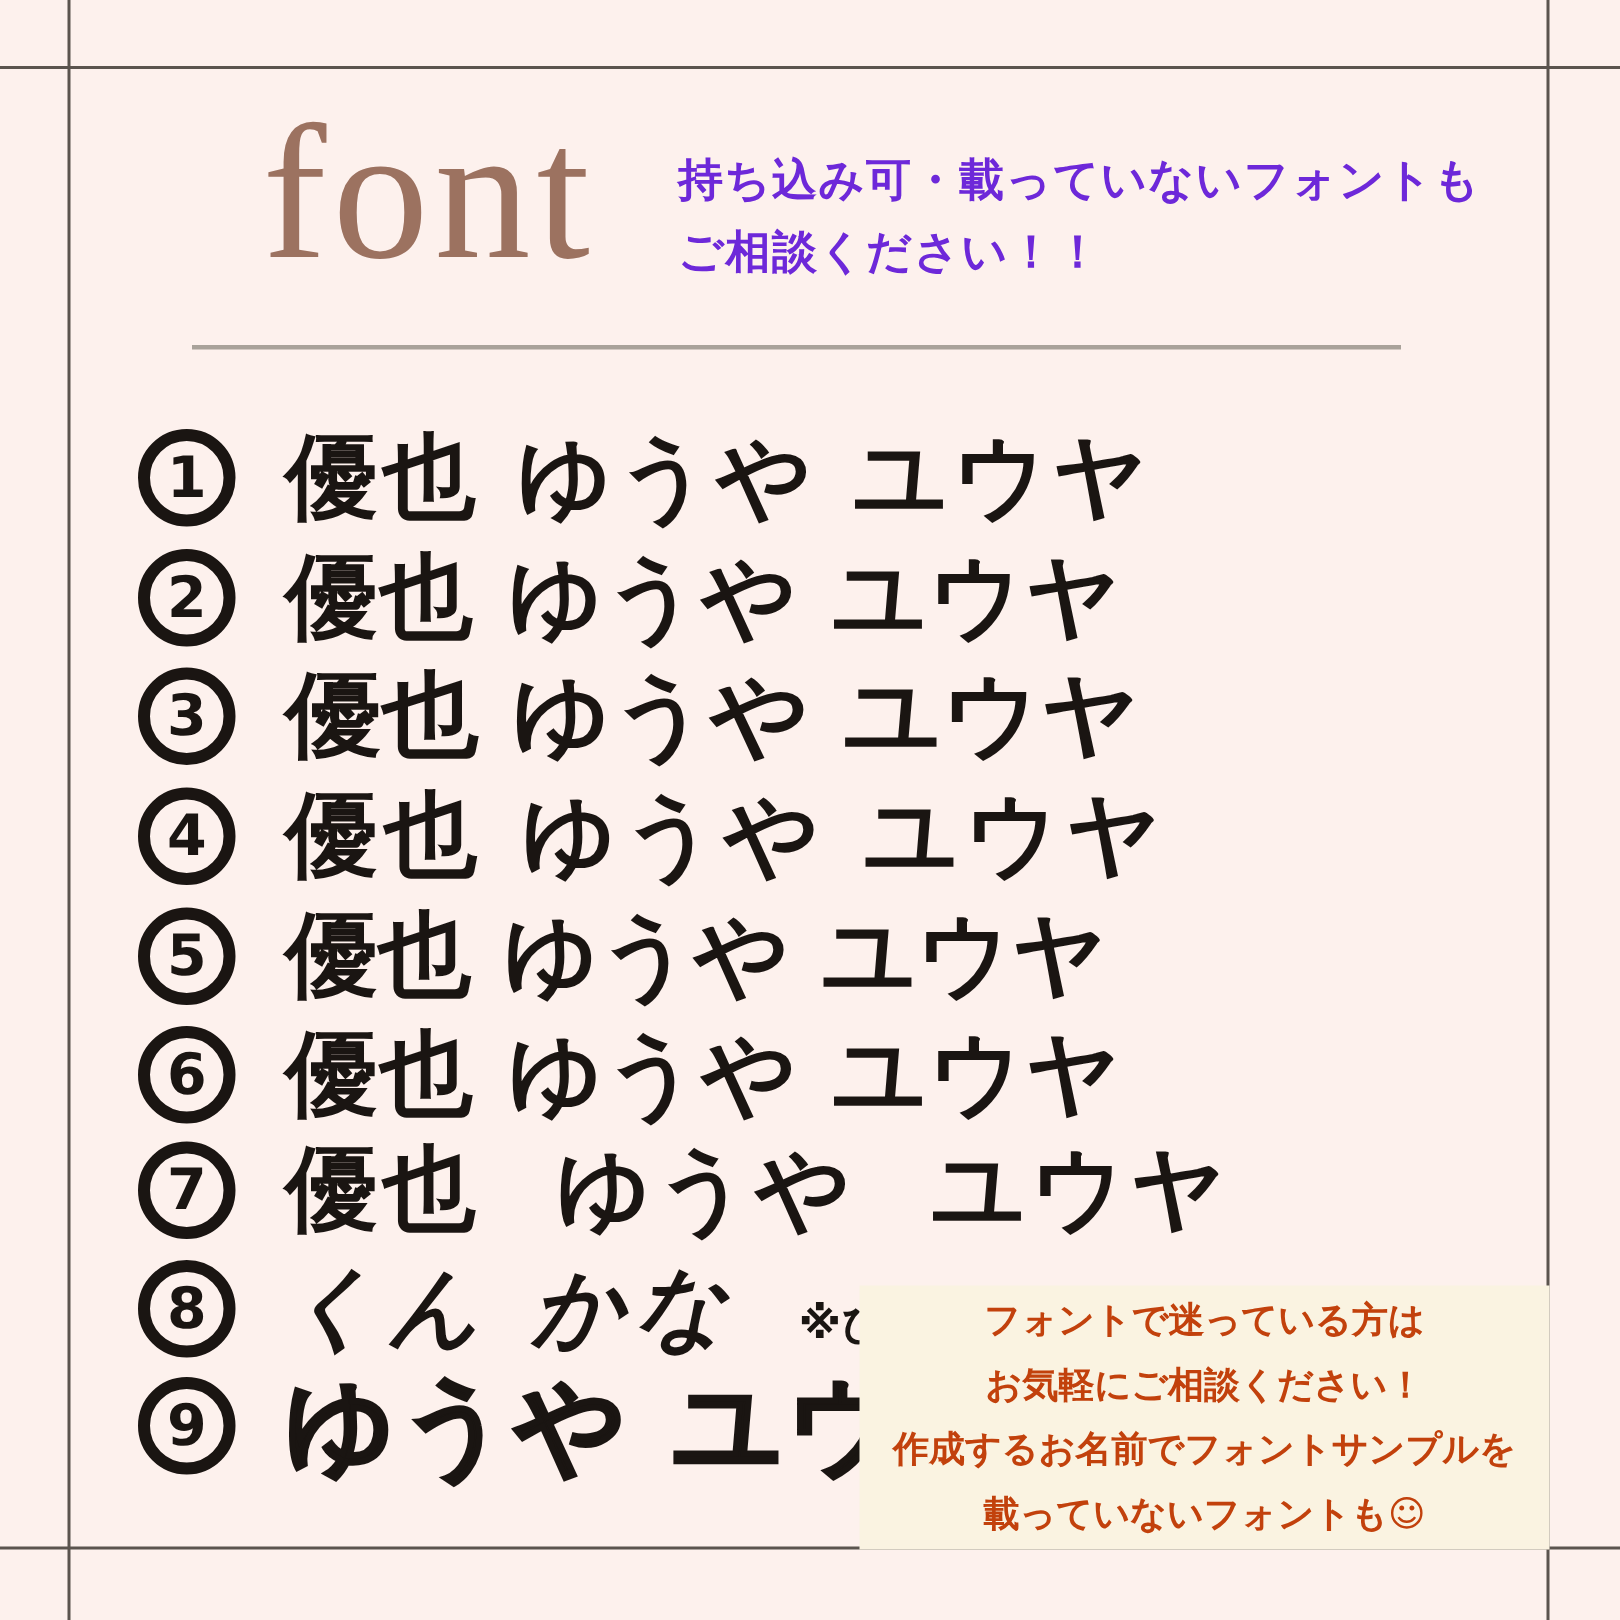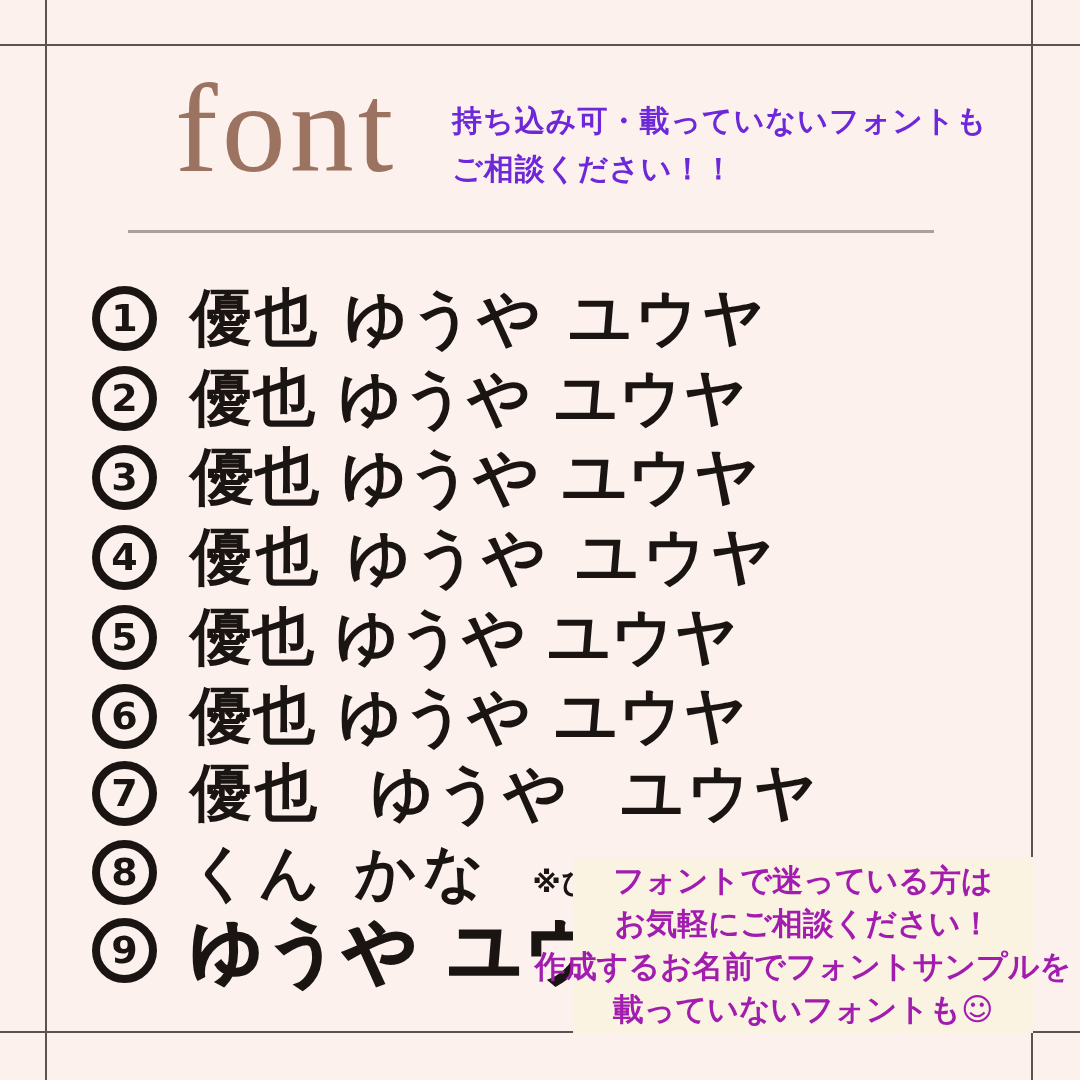--- a/index.html
+++ b/index.html
@@ -57,21 +57,21 @@
   .sample {
     color: #1a1512; font-weight: 900; font-size: 62px; line-height: 1;
   }
   .row1 .sample { letter-spacing: 3px; }
   .row2 .sample { font-weight: 700; letter-spacing: 1px; }
   .row3 .sample { letter-spacing: 0px; transform: scaleX(1.04); transform-origin: left center; }
   .row4 .sample { letter-spacing: 4px; }
   .row5 .sample { font-weight: 700; letter-spacing: 0px; }
   .row6 .sample { letter-spacing: 1px; }
   .row7 .sample { word-spacing: 26px; letter-spacing: 3px; }
-  .row8 .sample { font-size: 60px; letter-spacing: 7px; }
+  .row8 .sample { font-size: 60px; letter-spacing: 7px; font-style: italic; }
   .row9 .sample { font-size: 72px; letter-spacing: 3px; -webkit-text-stroke: 2px #1a1512; }
   .row1 { top: 281px; } .row2 { top: 361px; } .row3 { top: 440px; }
   .row4 { top: 520px; } .row5 { top: 600px; } .row6 { top: 679px; }
   .row7 { top: 756px; } .row8 { top: 835px; } .row9 { top: 913px; }
   .hiragana-note {
     align-self: flex-end;
     margin: 0 0 6px 8px;
     font-size: 29px; font-weight: 900; color: #1a1512;
     letter-spacing: 1px;
   }
@@ -79,22 +79,22 @@
   
   .notice-box {
     position: absolute; left: 573px; top: 857px;
     width: 460px; height: 176px;
     background: #faf3e1;
     display: flex; flex-direction: column;
     align-items: center; justify-content: center;
     text-align: center;
   }
   .notice-line {
-    color: #a21caf; font-weight: 900;
-    font-size: 31px; line-height: 43px;
+    color: #c2410c; font-weight: 900;
+    font-size: 24px; line-height: 43px;
     letter-spacing: 0px; white-space: nowrap;
   }
 </style>
 </head>
 <body>
 
 <div class="canvas">
 
   <div class="frame-v left"></div>
   <div class="frame-v right"></div>

